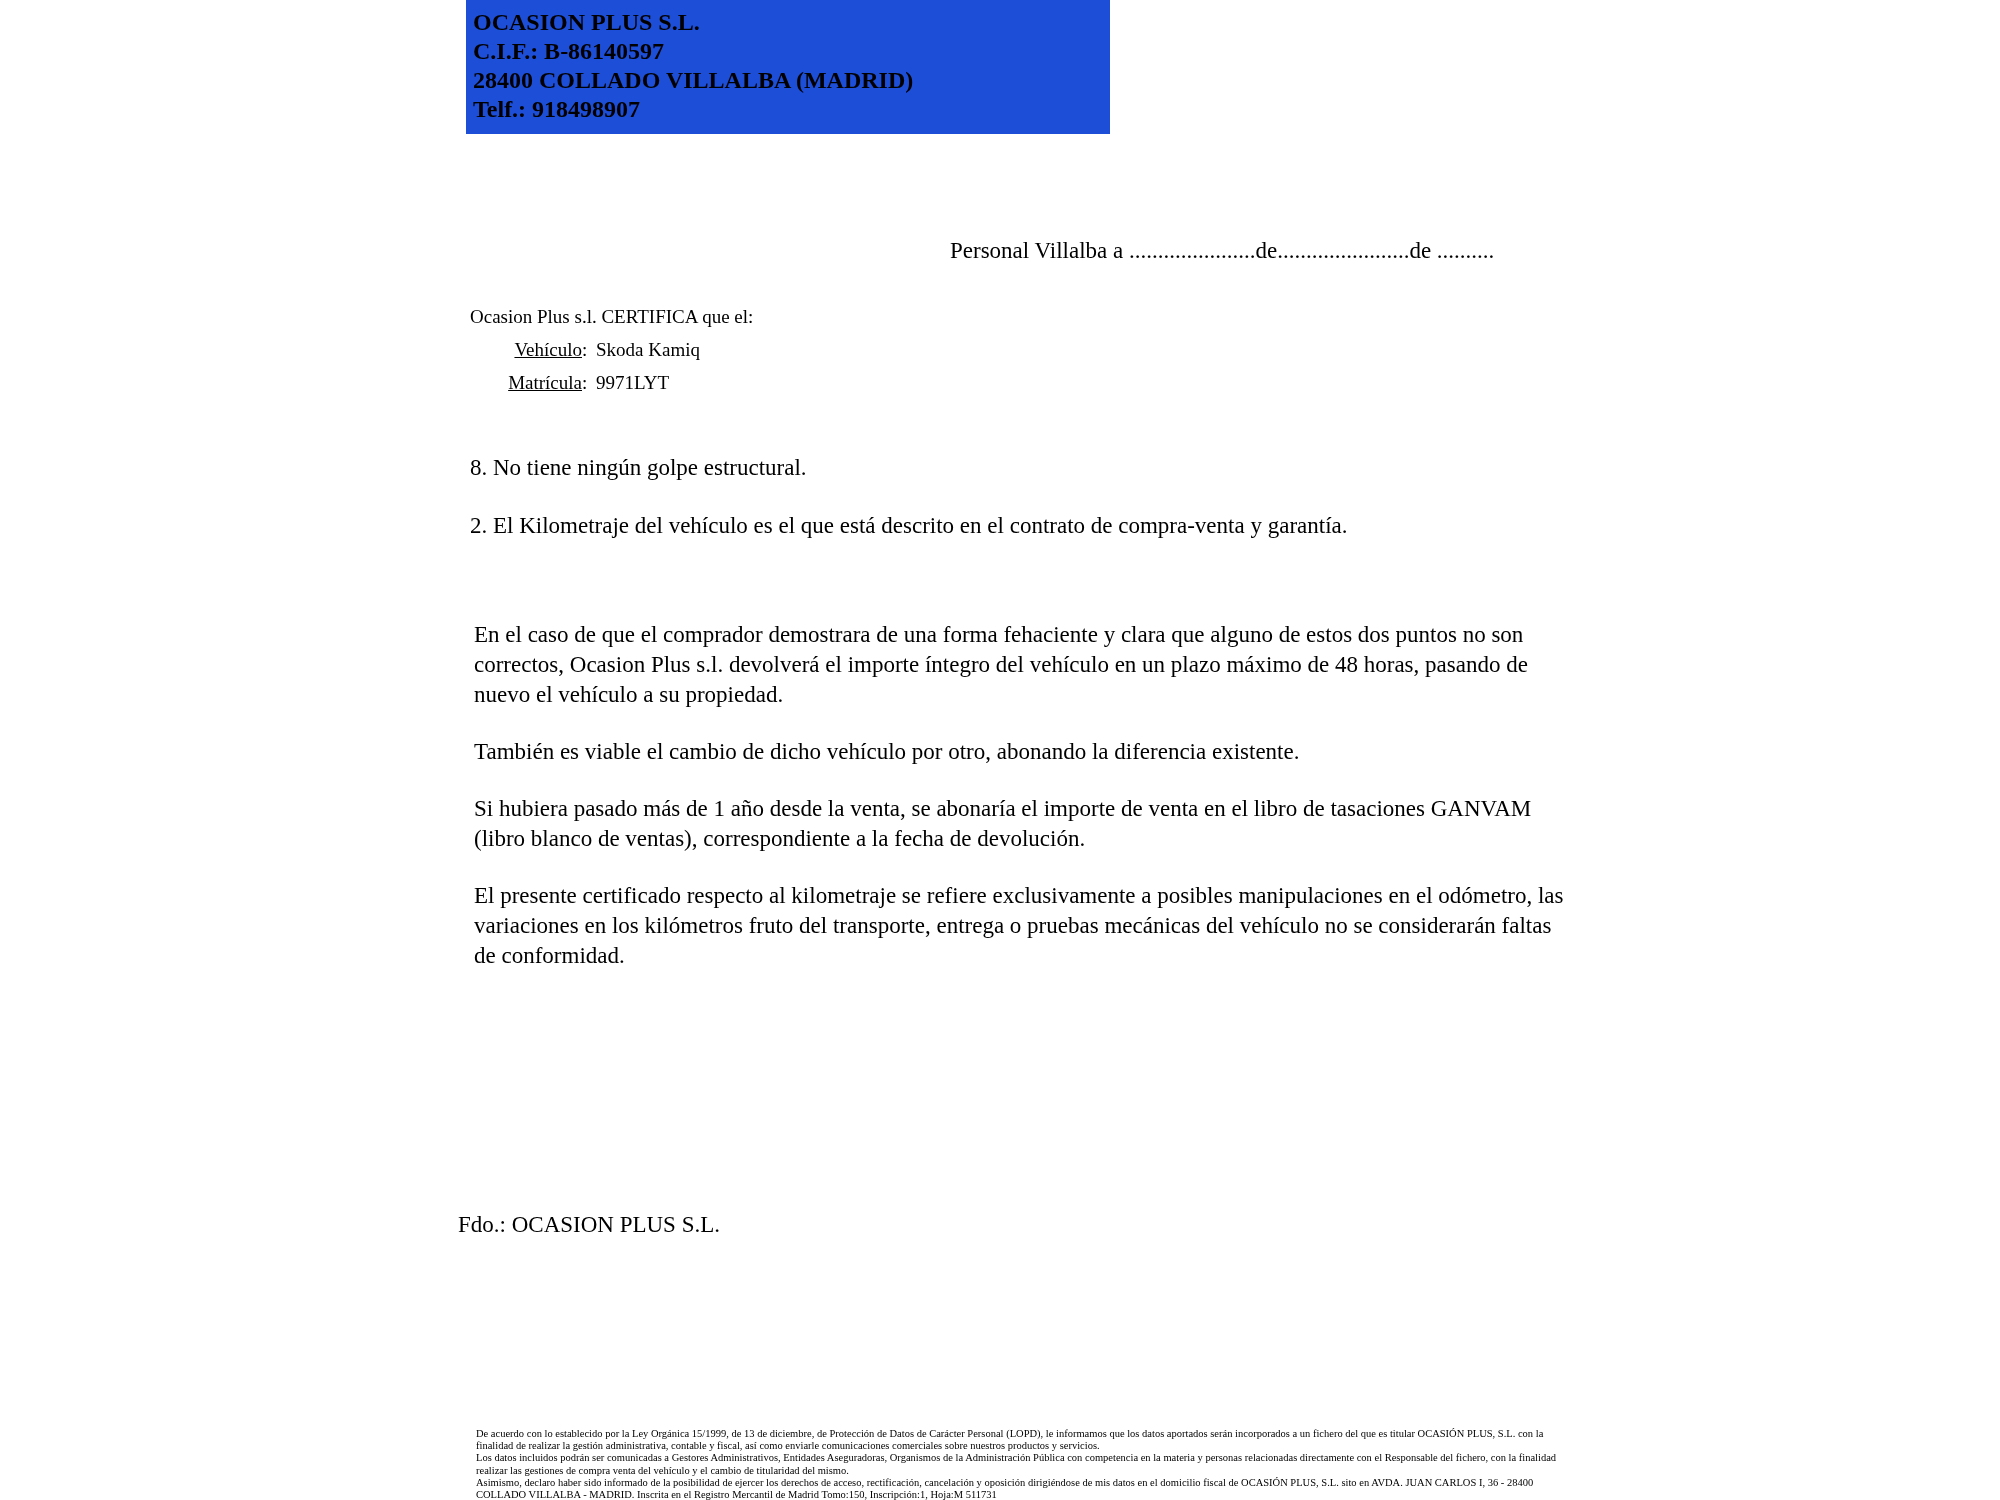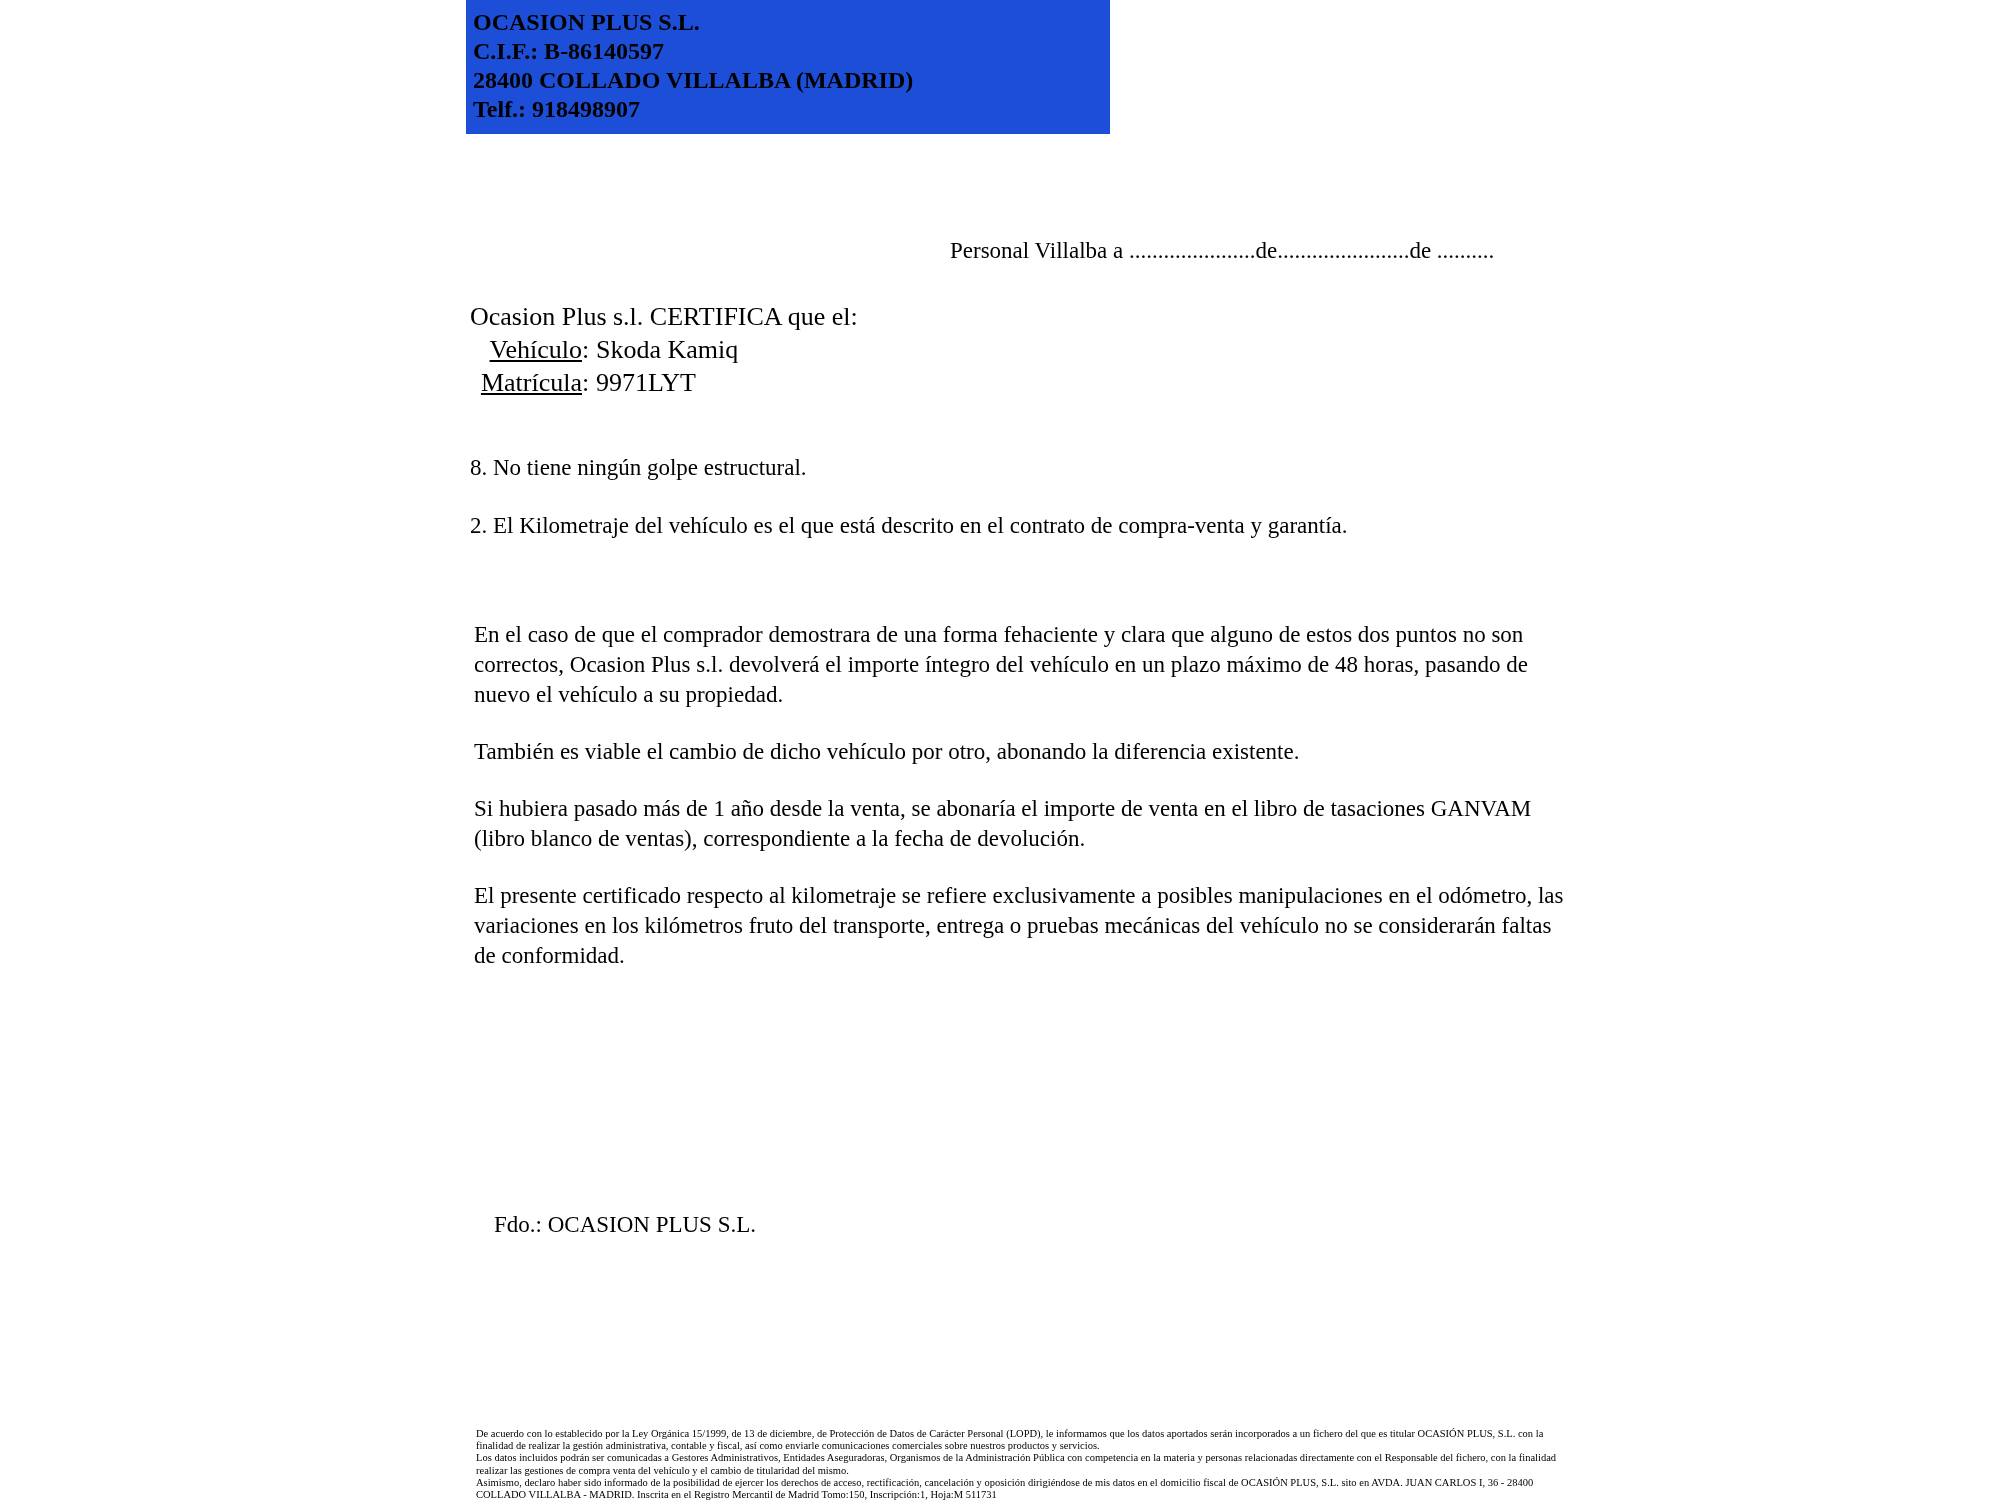--- a/index.html
+++ b/index.html
@@ -49,21 +49,21 @@
     top: 238px;
     font-size: 23px;
     white-space: nowrap;
   }
 
   
   .certifies {
     position: absolute;
     left: 470px;
     top: 300px;
-    font-size: 26px;
+    font-size: 19px;
     line-height: 33px;
   }
   .kv {
     white-space: nowrap;
   }
   .kv .k {
     display: inline-block;
     width: 112px;
     text-decoration: underline;
     text-align: right;
@@ -94,21 +94,21 @@
     font-size: 23px;
     line-height: 30px;
   }
   .body-paras p {
     margin: 0 0 27px 4px;
   }
 
   
   .signature {
     position: absolute;
-    left: 494px;
+    left: 458px;
     top: 1212px;
     font-size: 23px;
     white-space: nowrap;
   }
 
   
   .legal {
     position: absolute;
     left: 476px;
     top: 1428px;

